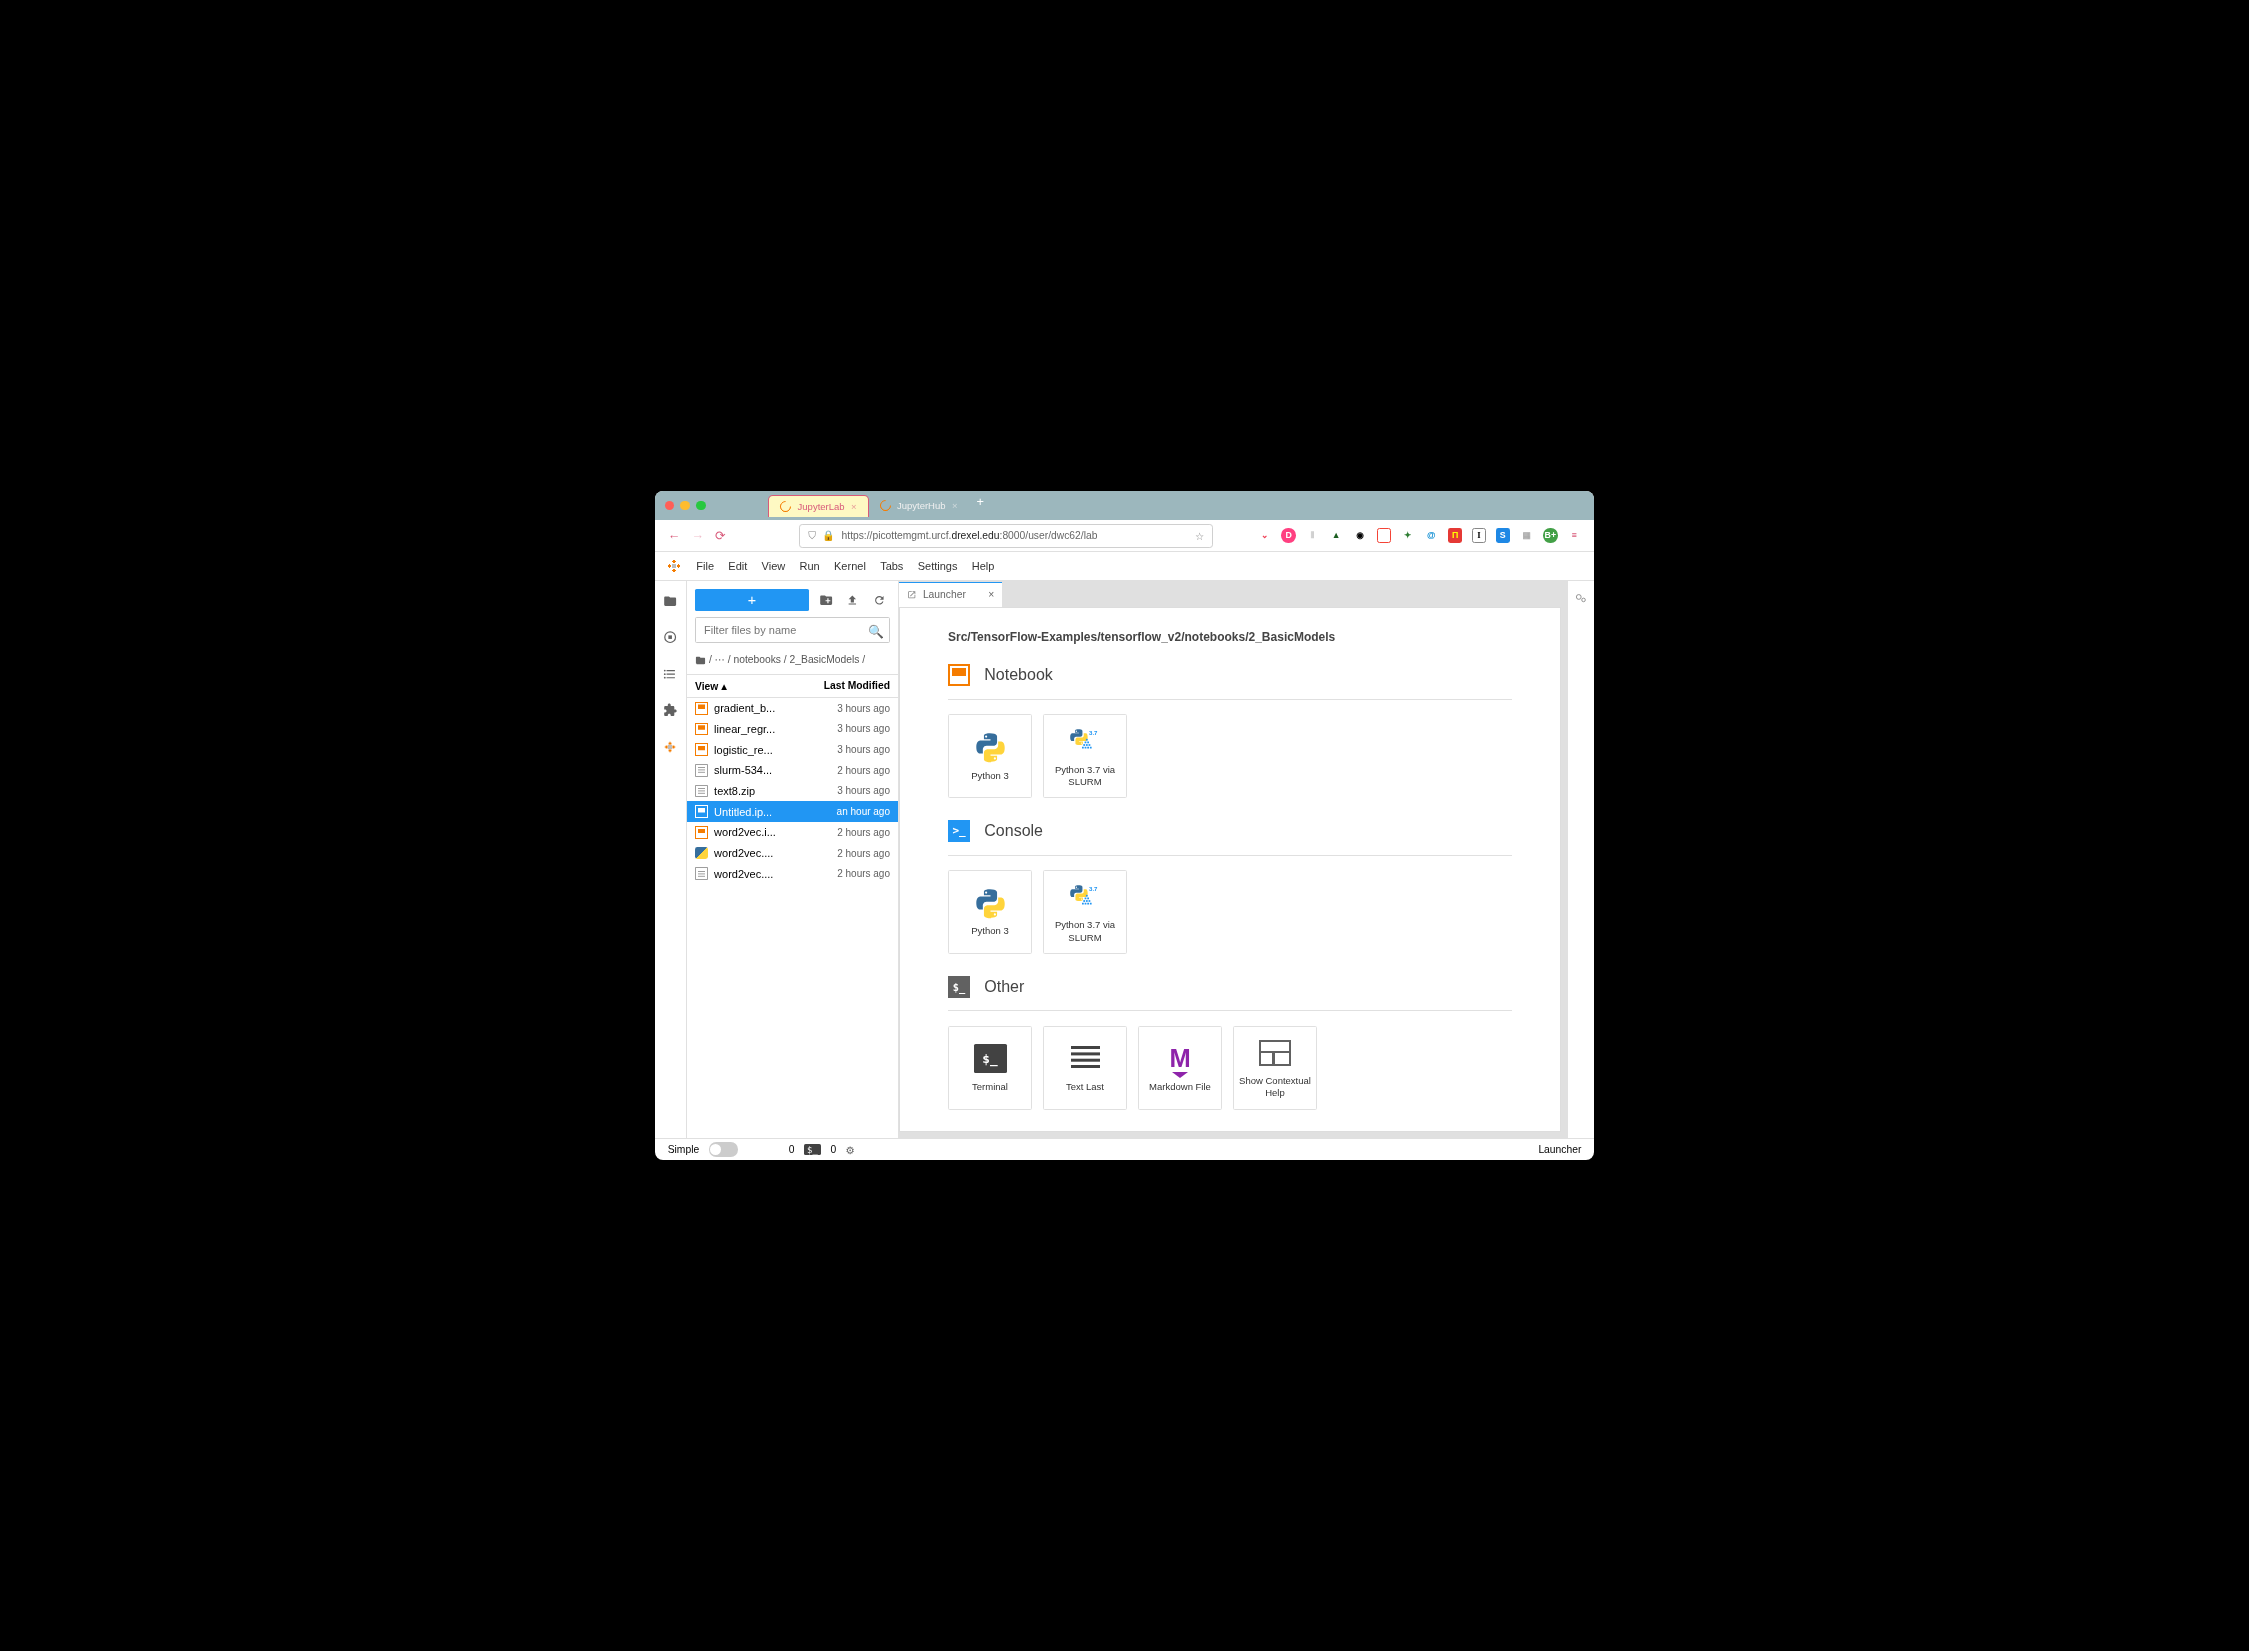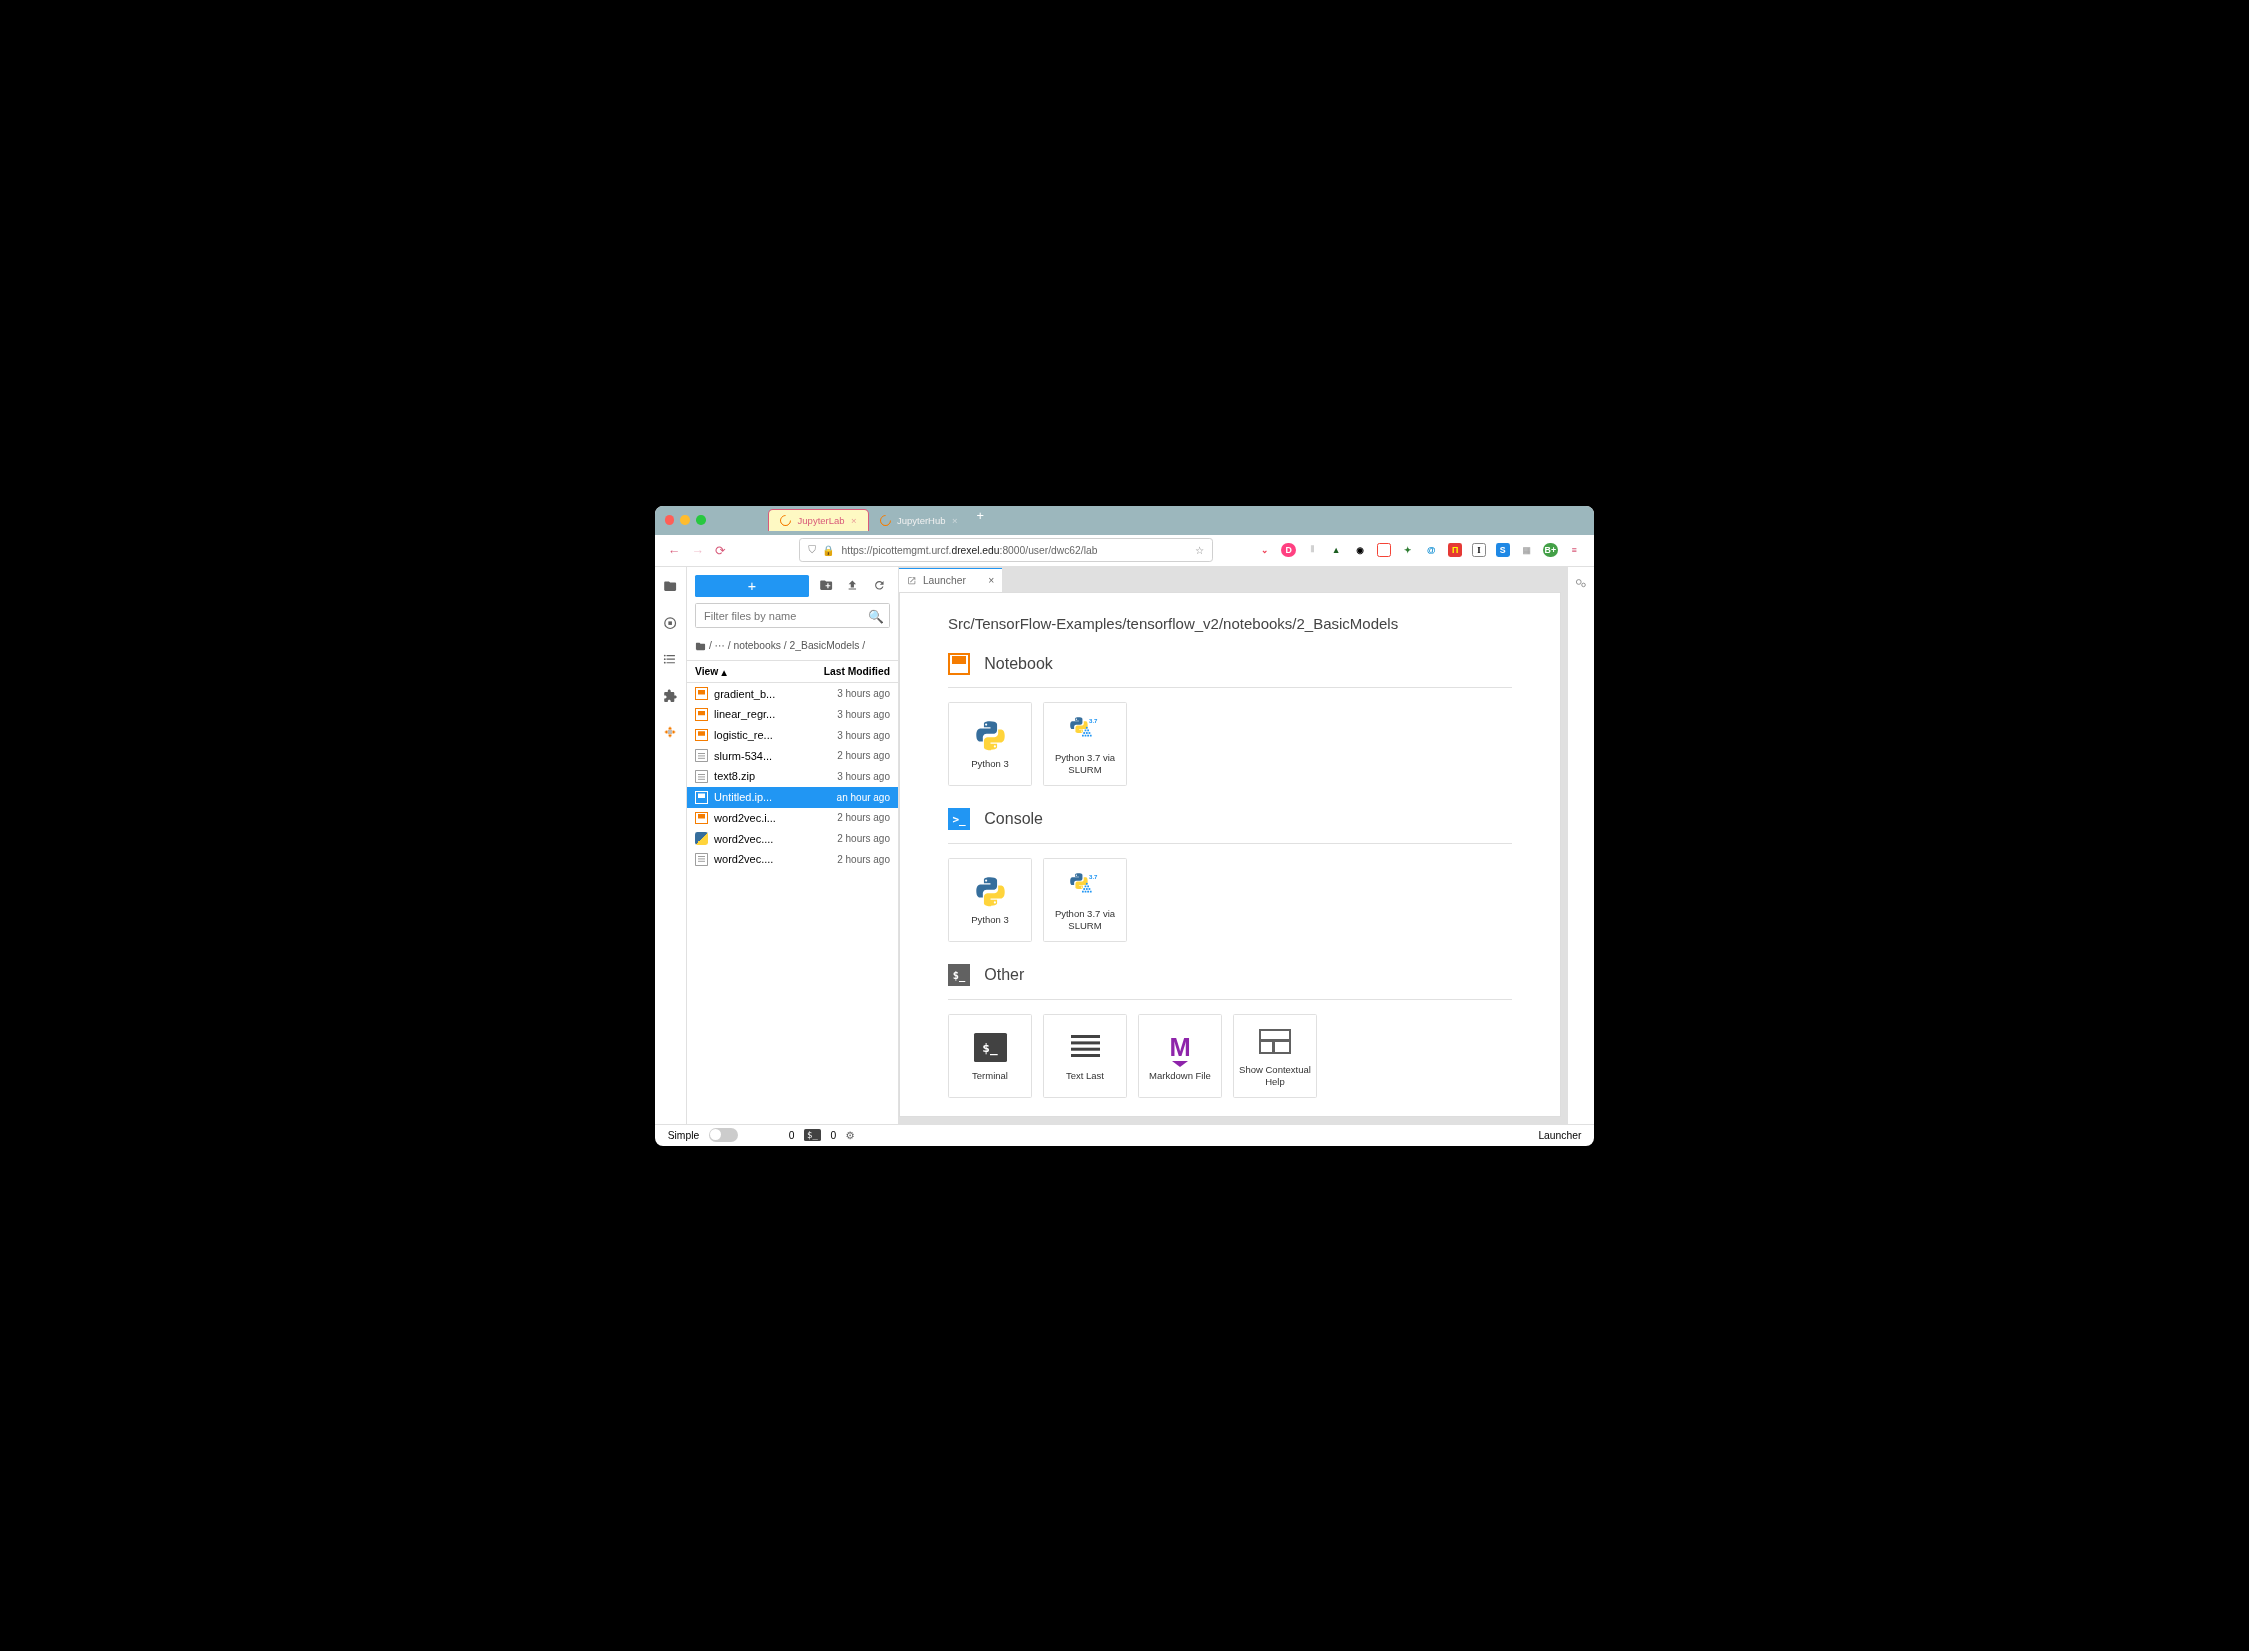--- a/index.html
+++ b/index.html
@@ -75,21 +75,21 @@
 .ficon.py { background: linear-gradient(135deg, #366e9c 50%, #ffd43b 50%); border-radius:2.4px; }
 .fb-row.selected .ficon.nb { border-color:#fff; background:#2196f3;}
 .fb-row.selected .ficon.nb::after { background:#fff; }
 
 
 .main-area { flex:1; background:#e0e0e0; display:flex; flex-direction:column; position:relative; }
 .tab-row { background:#e0e0e0; display:flex; height:25.5px; border-top:1.6px solid #e0e0e0;}
 .doc-tab { background:#fff; border-top:1.6px solid #2196f3; display:flex; align-items:center; padding:0 8px; gap:6.4px; font-size:10.3px; color:#666; }
 .doc-tab .x { margin-left:16px; cursor:pointer; }
 .launcher-body { background:#fff; margin:0 6.4px 6.4px 0; flex:1; padding: 22px 48px; overflow:auto; border:0.8px solid #ddd;}
-.bc-path { font-size:15px; color:#444; margin-bottom:20.7px; }
+.bc-path { font-size:12px; color:#444; margin-bottom:20.7px;font-weight:bold; }
 .section { margin-bottom: 22px; }
 .sec-head { display:flex; align-items:center; gap:14.3px; margin-bottom:12.7px; }
 .sec-icon { width:22px; height:22px; display:flex; align-items:center; justify-content:center; }
 .sec-title { font-size:16px; color:#444; }
 .sec-divider { height:0.8px; background:#e0e0e0; margin-bottom:14.3px; }
 .cards { display:flex; gap:11px; flex-wrap:wrap; }
 .card { width:84px; height:84px; border:0.8px solid #e0e0e0; border-radius:1.6px; display:flex; flex-direction:column; align-items:center; justify-content:center; gap:4.8px; cursor:pointer; padding:4.8px; }
 .card .card-label { font-size:9.5px; text-align:center; color:#333; line-height:1.3; }
 .card-icon { width:35px; height:35px; display:flex; align-items:center; justify-content:center; }
 
@@ -173,20 +173,31 @@
       <span style="color:#0288d1">@</span>
       <span style="background:#e53935;color:#ff0">Π</span>
       <span style="border:0.8px solid #888;font-family:serif">I</span>
       <span style="background:#1e88e5;color:#fff">S</span>
       <span style="color:#aaa">▦</span>
       <span style="background:#43a047;color:#fff;border-radius:50%">B+</span>
       <span style="color:#d85a7a">≡</span>
     </div>
   </div>
 
+  <div class="jp-menubar">
+    <div class="jp-logo"></div>
+    <span class="jp-menu">File</span>
+    <span class="jp-menu">Edit</span>
+    <span class="jp-menu">View</span>
+    <span class="jp-menu">Run</span>
+    <span class="jp-menu">Kernel</span>
+    <span class="jp-menu">Tabs</span>
+    <span class="jp-menu">Settings</span>
+    <span class="jp-menu">Help</span>
+  </div>
 
   <div class="jp-body">
 
     <div class="left-rail">
       <div class="rail-item">
         <svg viewBox="0 0 24 24">
             <path fill="#616161" d="M10 4H4c-1.1 0-2 .9-2 2v12c0 1.1.9 2 2 2h16c1.1 0 2-.9 2-2V8c0-1.1-.9-2-2-2h-8l-2-2z"></path>
           </svg>
       </div>
       <div class="rail-item">

